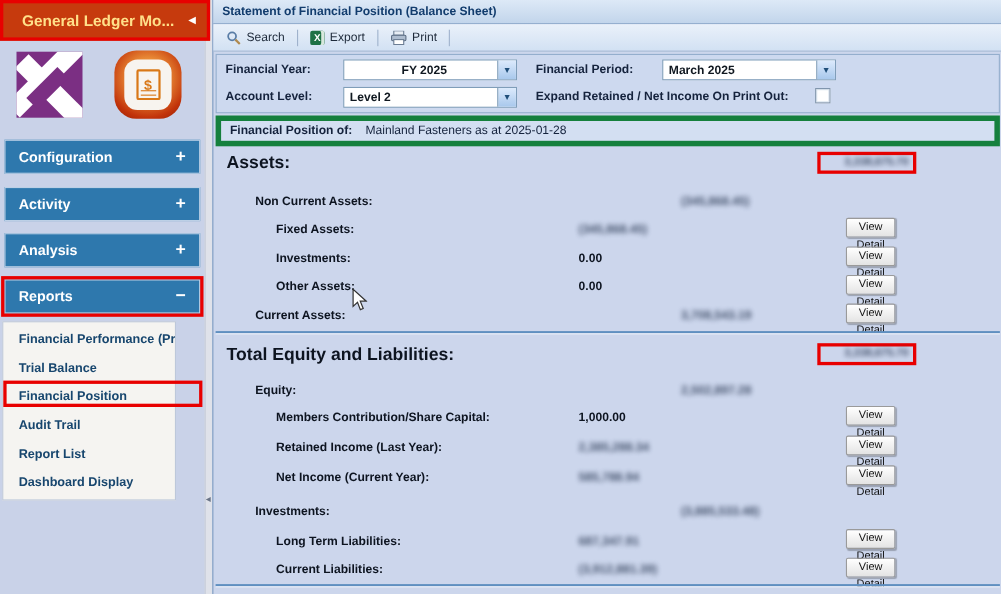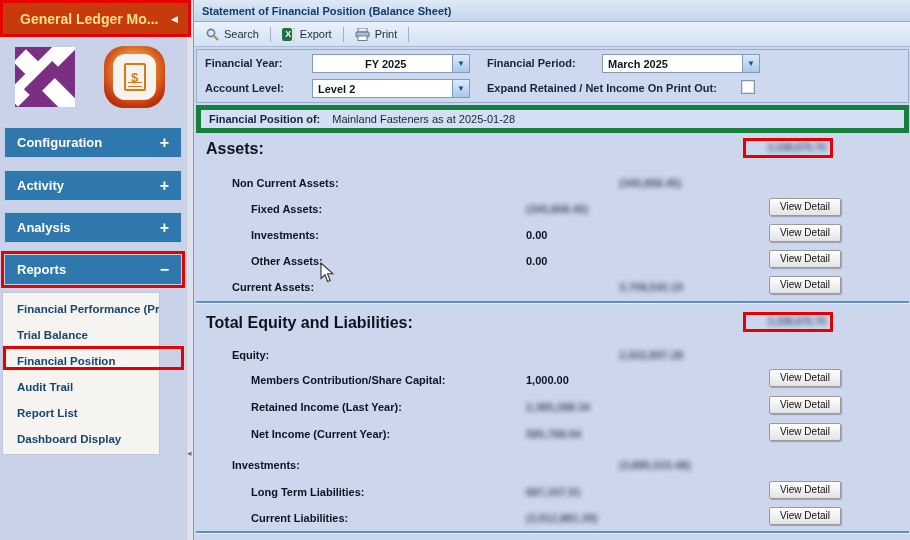--- a/index.html
+++ b/index.html
@@ -99,21 +99,21 @@
   .lbl-pos0 { left:12px; } .lbl-pos1 { left:38px; } .lbl-pos2 { left:57px; }
   .val { position:absolute; font-size:11px; font-weight:700; color:#0d1420;
     }
   .val-leaf { left:332px; width:120px; }
   .val-l1 { left:425px; width:120px; }
   .blur { filter:blur(2.4px); opacity:.85; color:#2e3d58; }
   .redbox { position:absolute; left:549px; width:90px; height:20px; top:-2px;
     border:3px solid #e80000; text-align:right; padding-right:4px; font-size:10px;
     line-height:14px; font-weight:700; }
   .redbox .blurtext { filter:blur(2.4px); opacity:.85; color:#2e3d58; }
-  .btn-detail { position:absolute; left:575px; top:-2px; width:72px; height:18px;
+  .btn-detail { position:absolute; left:575px; top:-2px; width:45px; height:18px;
     background:linear-gradient(#ffffff,#e3e3e3); border:1px solid #9a9a9a;
     border-radius:2px; font-size:10px; color:#111; text-align:center;
     line-height:16px; cursor:pointer; box-shadow:1px 1px 1px rgba(0,0,0,.25); }
   .divider { position:absolute; left:2px; width:713px; height:3px;
     border-top:2px solid #5f8fc0; border-bottom:1px solid #eef3fa; }
 
   
   .annot { position:absolute; border:3px solid #e80000; pointer-events:none; z-index:6; }
 
   #cursor { position:absolute; left:320px; top:262px; z-index:9; pointer-events:none; }

